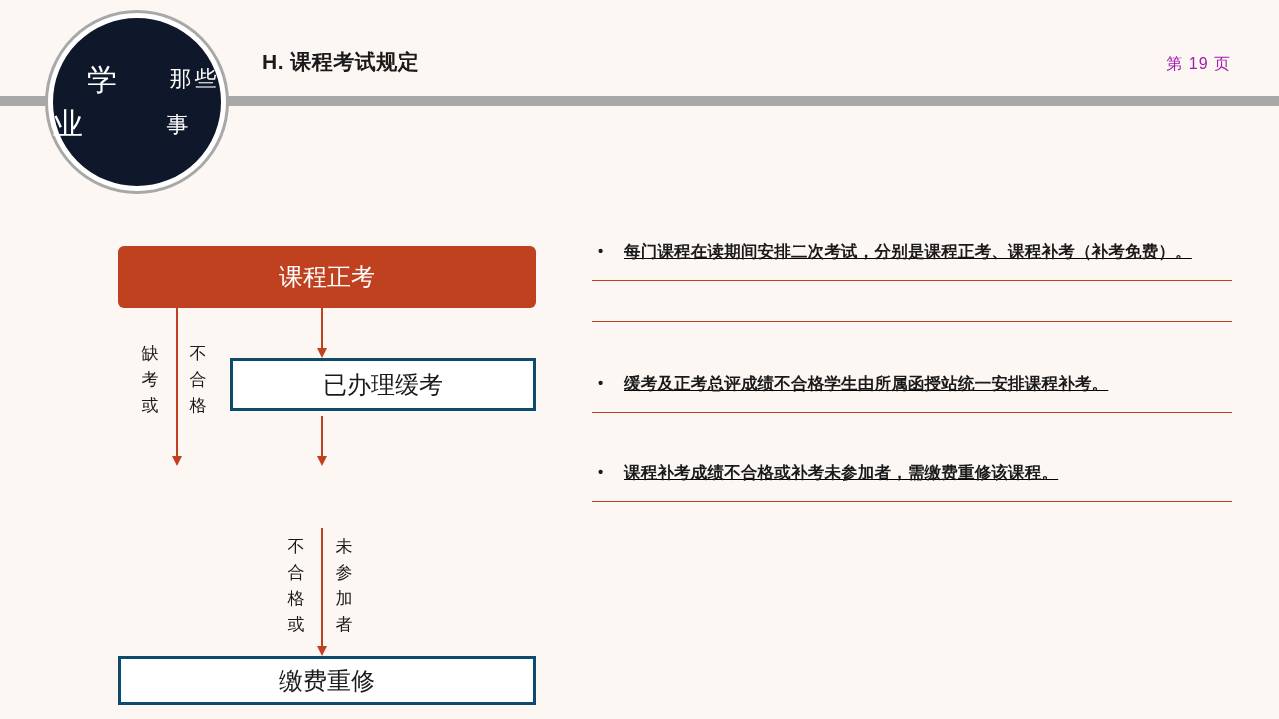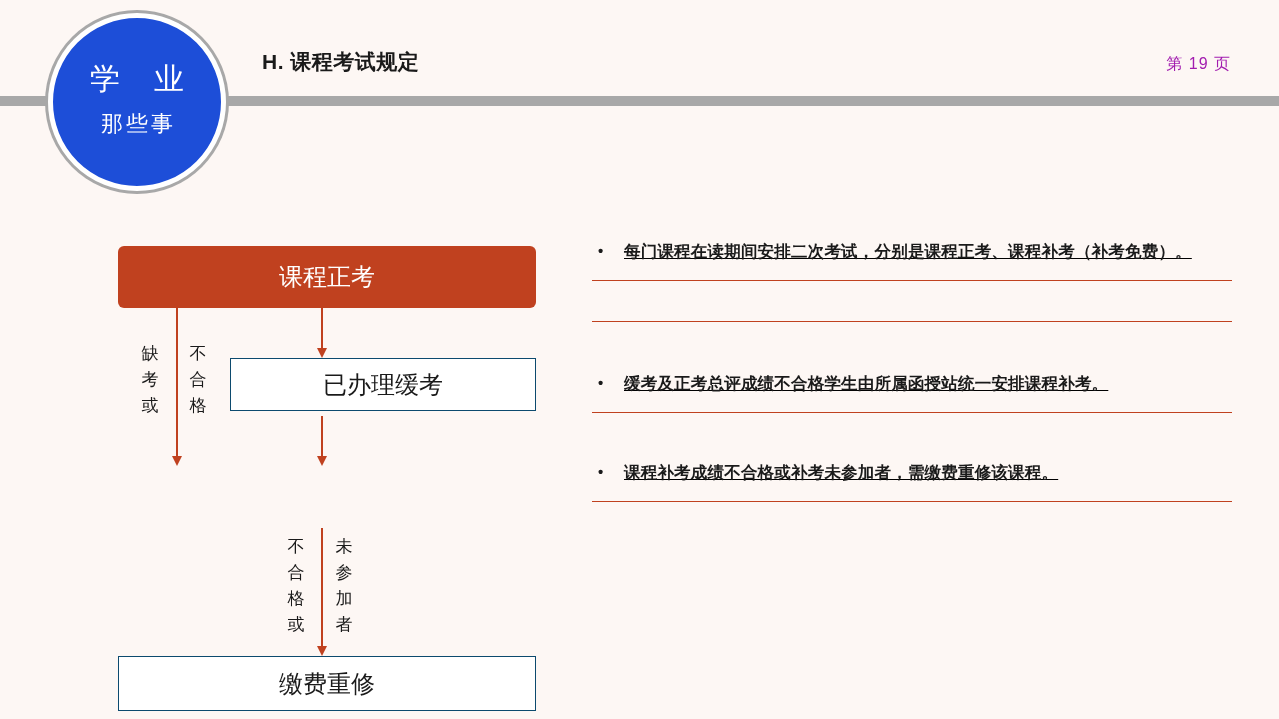--- a/index.html
+++ b/index.html
@@ -24,27 +24,27 @@
     height: 10px;
     background: #a8a8a8;
   }
   .logo-circle {
     position: absolute;
     left: 48px;
     top: 13px;
     width: 178px;
     height: 178px;
     border-radius: 50%;
-    background: #1d4ed8;
+    background: #0f172a;
     border: 5px solid #ffffff;
     box-shadow: 0 0 0 3px #a8a8a8;
     box-sizing: border-box;
     color: #ffffff;
     display: flex;
-    flex-direction: column;
+    flex-direction: row;
     align-items: center;
     justify-content: center;
     z-index: 5;
   }
   .logo-line1 {
     font-size: 30px;
     letter-spacing: 34px;
     text-indent: 34px;
     line-height: 44px;
   }
@@ -89,26 +89,26 @@
     font-size: 24px;
   }
   .box-filled {
     background: #c0411f;
     color: #ffffff;
     border-radius: 6px;
   }
   .box-outline {
     background: #ffffff;
     color: #1a1a1a;
-    border: 1px solid #0c4a6e;
+    border: 3px solid #0c4a6e;
   }
   #node-zhengkao { left: 0; top: 0; width: 418px; height: 62px; }
   #node-huankao  { left: 112px; top: 112px; width: 306px; height: 53px; }
   #node-bukao    { left: 0; top: 220px; width: 418px; height: 62px; }
-  #node-chongxiu { left: 0; top: 410px; width: 418px; height: 55px; }
+  #node-chongxiu { left: 0; top: 410px; width: 418px; height: 49px; }
 
   .arrow {
     position: absolute;
     width: 2px;
     background: #c0411f;
   }
   .arrow::after {
     content: "";
     position: absolute;
     left: -4px;

